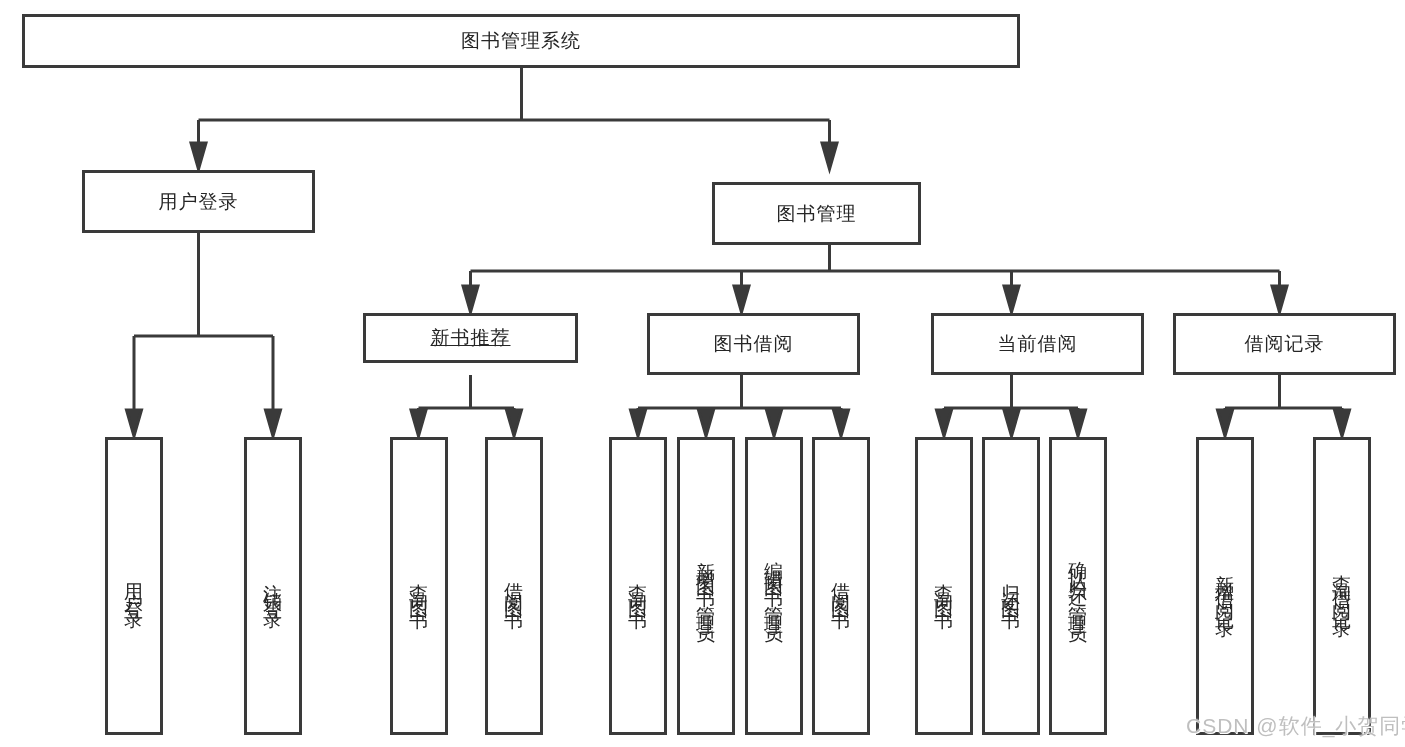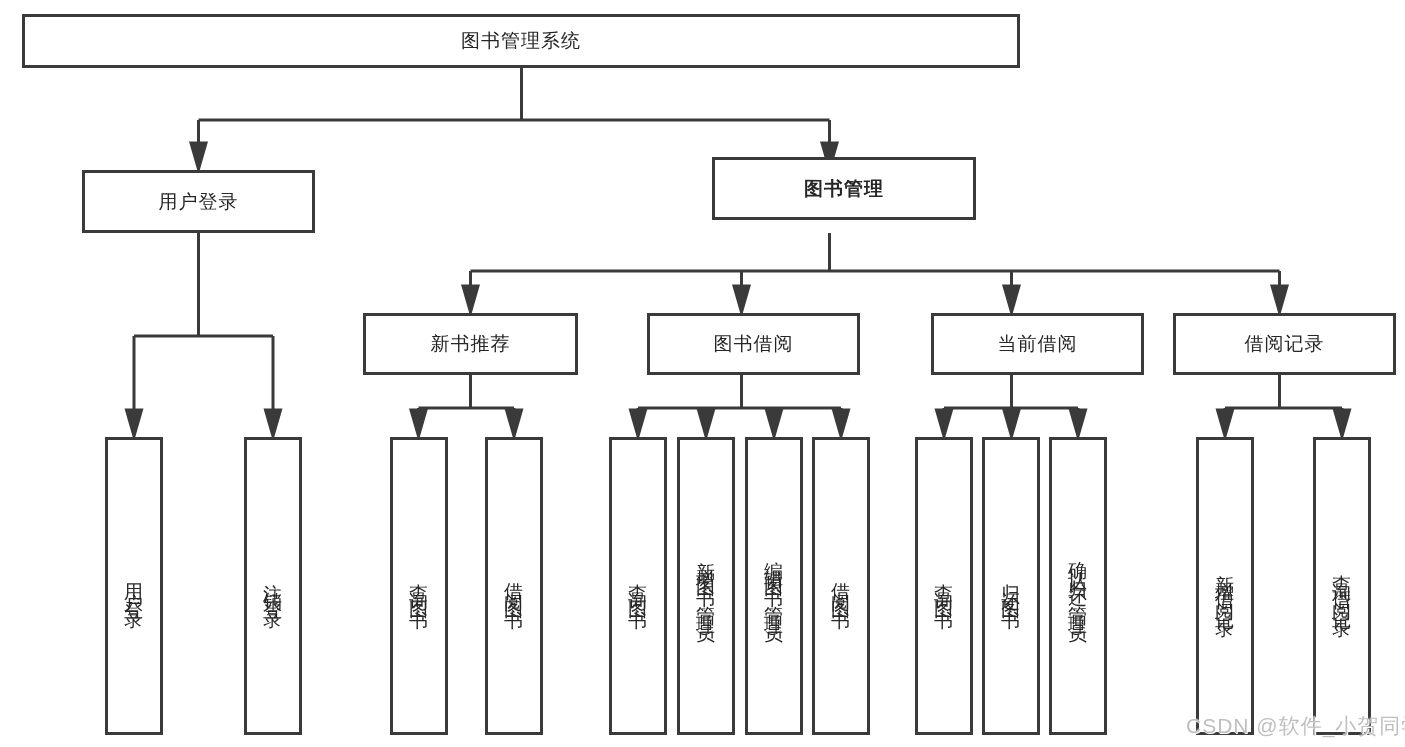--- a/index.html
+++ b/index.html
@@ -95,25 +95,25 @@
     </g>
   </svg>
 
   <div class="node" style="left:22px;top:14px;width:998px;height:54px;">
     <span>图书管理系统</span>
   </div>
 
   <div class="node" style="left:82px;top:170px;width:233px;height:63px;">
     <span>用户登录</span>
   </div>
-  <div class="node" style="left:712px;top:157px;width:264px;height:63px;font-weight:bold;">
+  <div class="node" style="left:712px;top:182px;width:209px;height:63px;">
     <span>图书管理</span>
   </div>
 
-  <div class="node" style="left:363px;top:313px;width:215px;height:62px;">
+  <div class="node" style="left:363px;top:313px;width:215px;height:50px;text-decoration:underline;">
     <span>新书推荐</span>
   </div>
   <div class="node" style="left:635px;top:313px;width:213px;height:62px;margin-left:12px;">
     <span>图书借阅</span>
   </div>
   <div class="node" style="left:905px;top:313px;width:213px;height:62px;margin-left:26px;">
     <span>当前借阅</span>
   </div>
   <div class="node" style="left:1173px;top:313px;width:223px;height:62px;">
     <span>借阅记录</span>

